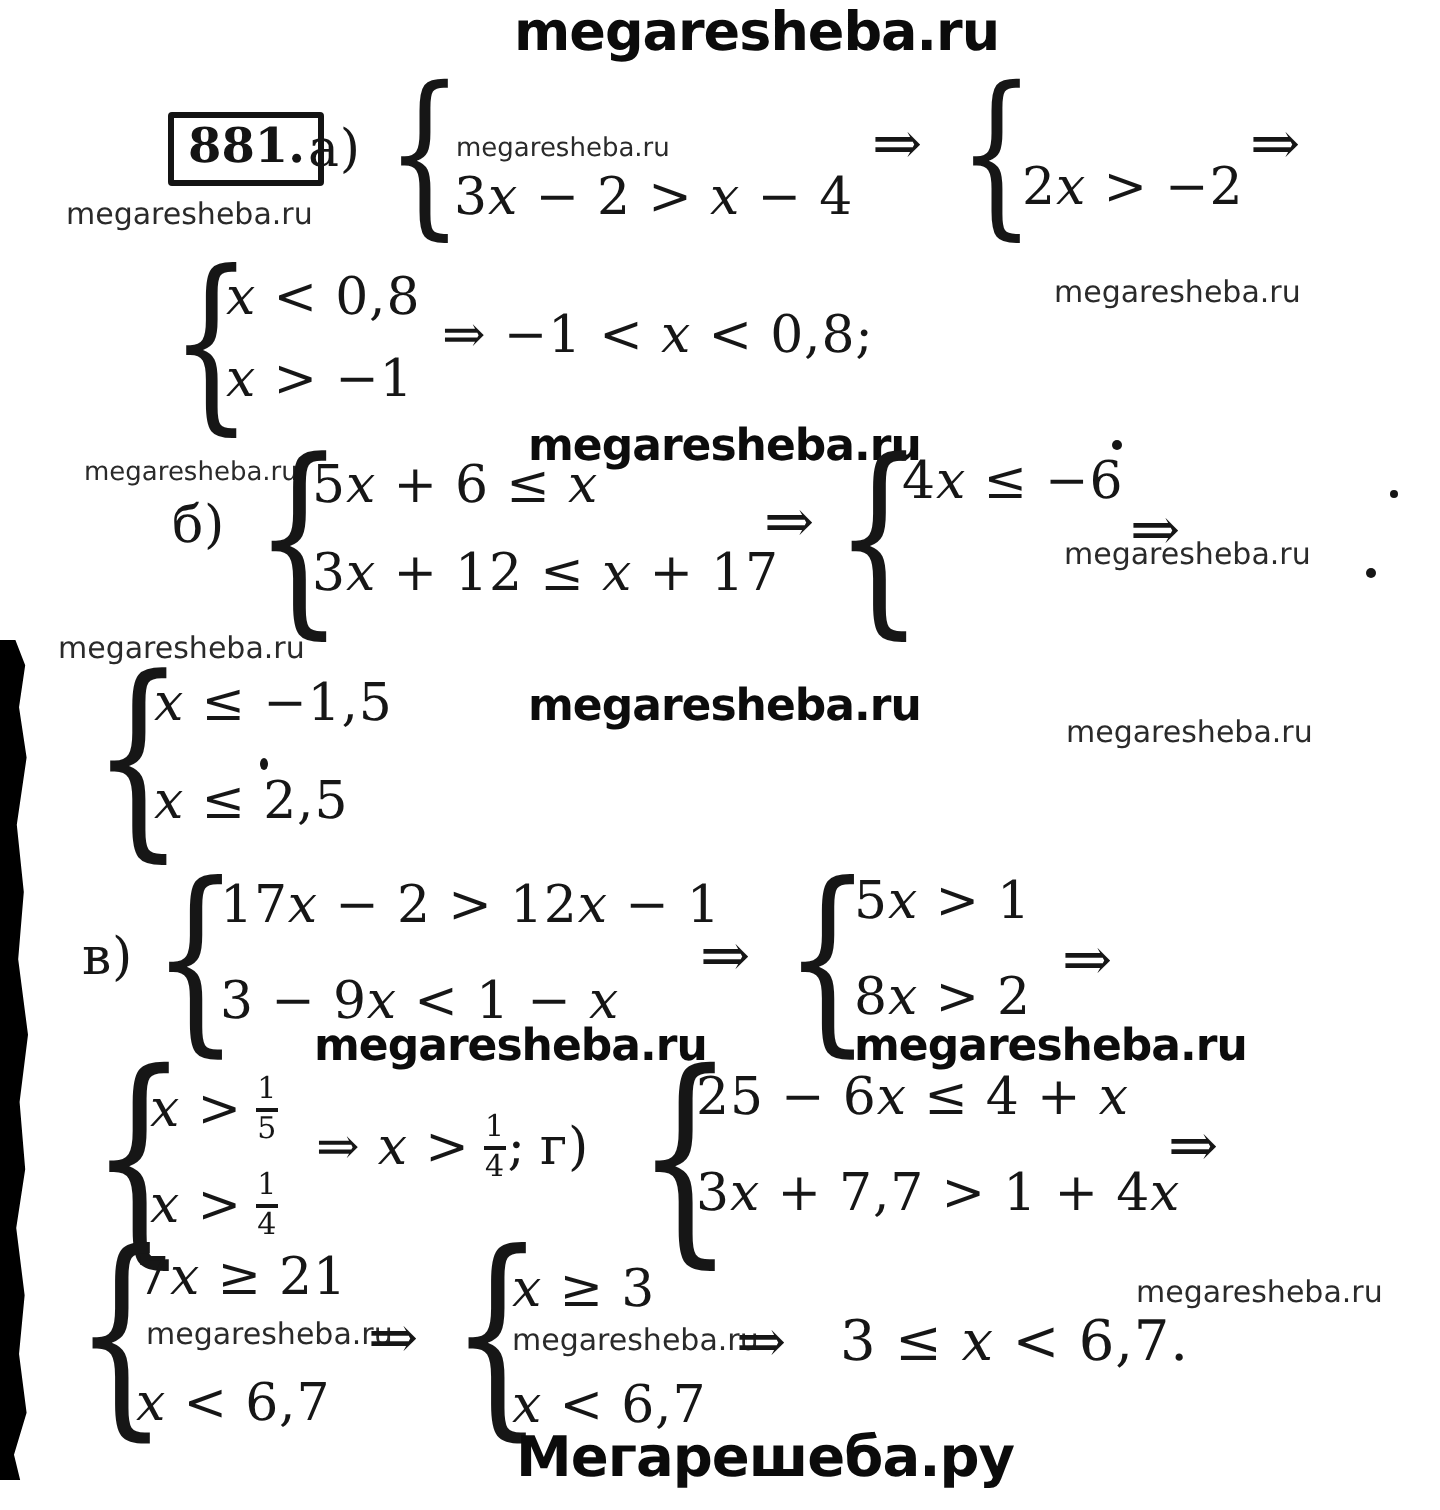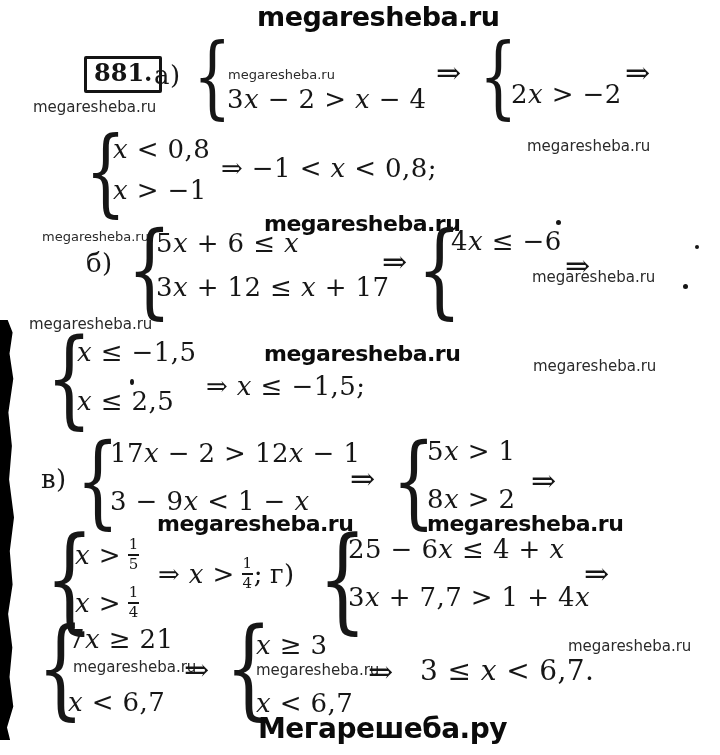--- a/index.html
+++ b/index.html
@@ -88,21 +88,20 @@
 
   <div class="sp" style="left:556px;top:220px;width:5px;height:5px;"></div>
   <div class="sp" style="left:695px;top:245px;width:4px;height:4px;"></div>
   <div class="sp" style="left:683px;top:284px;width:5px;height:5px;"></div>
 
   <span class="wms" style="left:29px;top:316px;">megaresheba.ru</span>
   <span class="br" style="left:46px;top:327px;font-size:101px;">{</span>
   <span class="mx" style="left:77px;top:337px;"><i>x</i> ≤ −1,5</span>
   <span class="mx" style="left:77px;top:386px;"><i>x</i> ≤ 2,5</span>
   <span class="wmb" style="left:264px;top:342px;">megaresheba.ru</span>
-  <span class="mx" style="left:206px;top:371px;">⇒ <i>x</i> ≤ −1,5;</span>
   <span class="wms" style="left:533px;top:358px;">megaresheba.ru</span>
   <div class="sp" style="left:130px;top:379px;width:4px;height:6px;"></div>
 
   <span class="mx" style="left:41px;top:464px;">в)</span>
   <span class="br" style="left:76px;top:432px;font-size:95px;">{</span>
   <span class="mx" style="left:110px;top:438px;">17<i>x</i> − 2 &gt; 12<i>x</i> − 1</span>
   <span class="mx" style="left:110px;top:486px;">3 − 9<i>x</i> &lt; 1 − <i>x</i></span>
 
   <span class="ar" style="left:350px;top:464px;">⇒</span>
 

